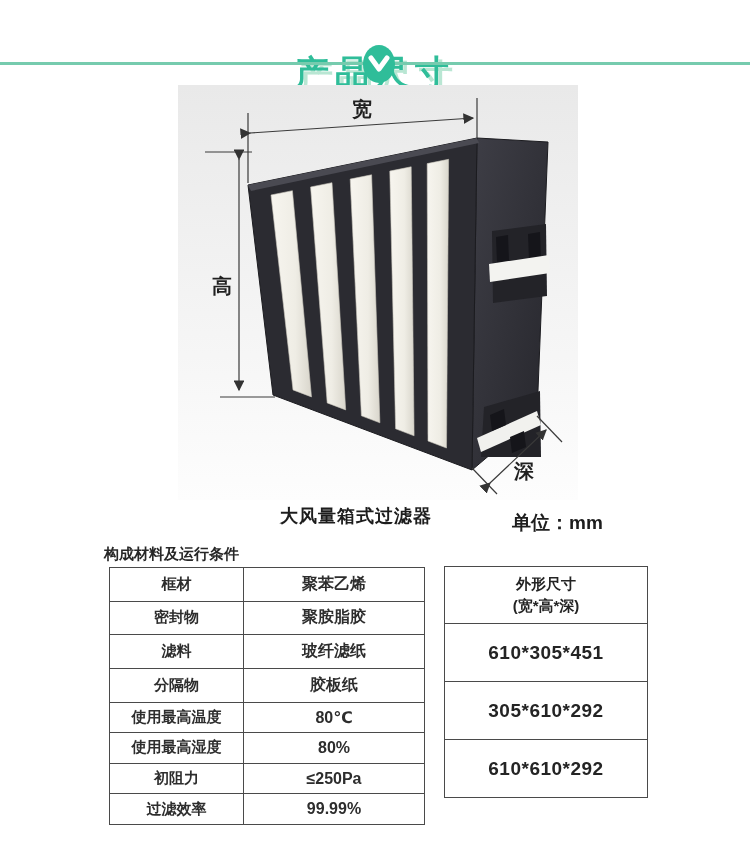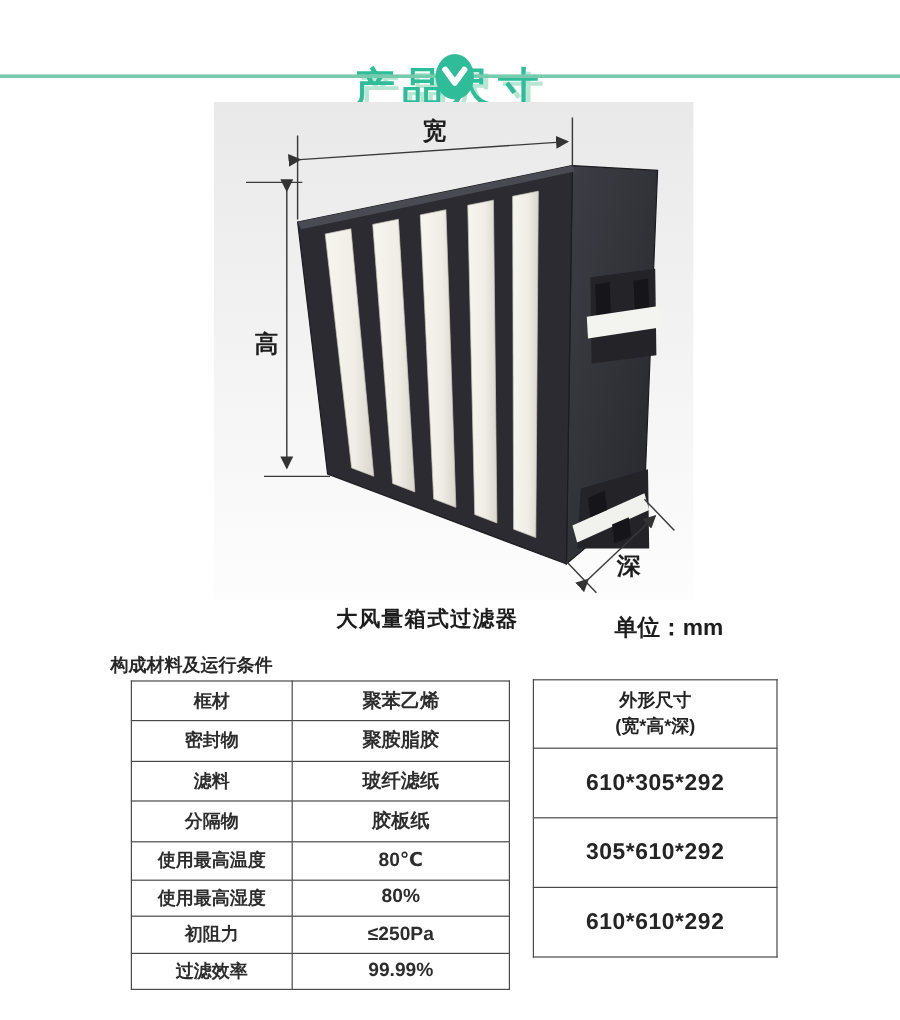--- a/index.html
+++ b/index.html
@@ -22,21 +22,21 @@
   .figure-wrap{position:absolute;left:178px;top:85px;width:400px;height:415px;}
   
   .figure-caption{
     position:absolute;left:280px;top:504px;font-size:18px;font-weight:bold;
     letter-spacing:1px;color:#1d1d1d;
   }
   .unit-label{
     position:absolute;left:512px;top:510px;font-size:19px;font-weight:bold;color:#1d1d1d;
   }
   .materials-caption{
-    position:absolute;left:92px;top:545px;font-size:15px;font-weight:bold;color:#272727;
+    position:absolute;left:104px;top:545px;font-size:15px;font-weight:bold;color:#272727;
   }
   
   table.materials{
     position:absolute;left:109px;top:567px;width:316px;height:258px;
     border-collapse:collapse;table-layout:fixed;
   }
   table.materials td{
     border:1.5px solid #4a4a4a;text-align:center;vertical-align:middle;
     font-size:15px;font-weight:bold;color:#2d2d2d;padding:0;
   }
@@ -174,21 +174,21 @@
 
 <table class="dims">
   <tbody>
     <tr>
       <td class="dims-header">
         <div>外形尺寸</div>
         <div>(宽*高*深)</div>
       </td>
     </tr>
     <tr>
-      <td class="dims-size">610*305*292</td>
+      <td class="dims-size">610*305*451</td>
     </tr>
     <tr>
       <td class="dims-size">305*610*292</td>
     </tr>
     <tr>
       <td class="dims-size">610*610*292</td>
     </tr>
   </tbody>
 </table>
 

